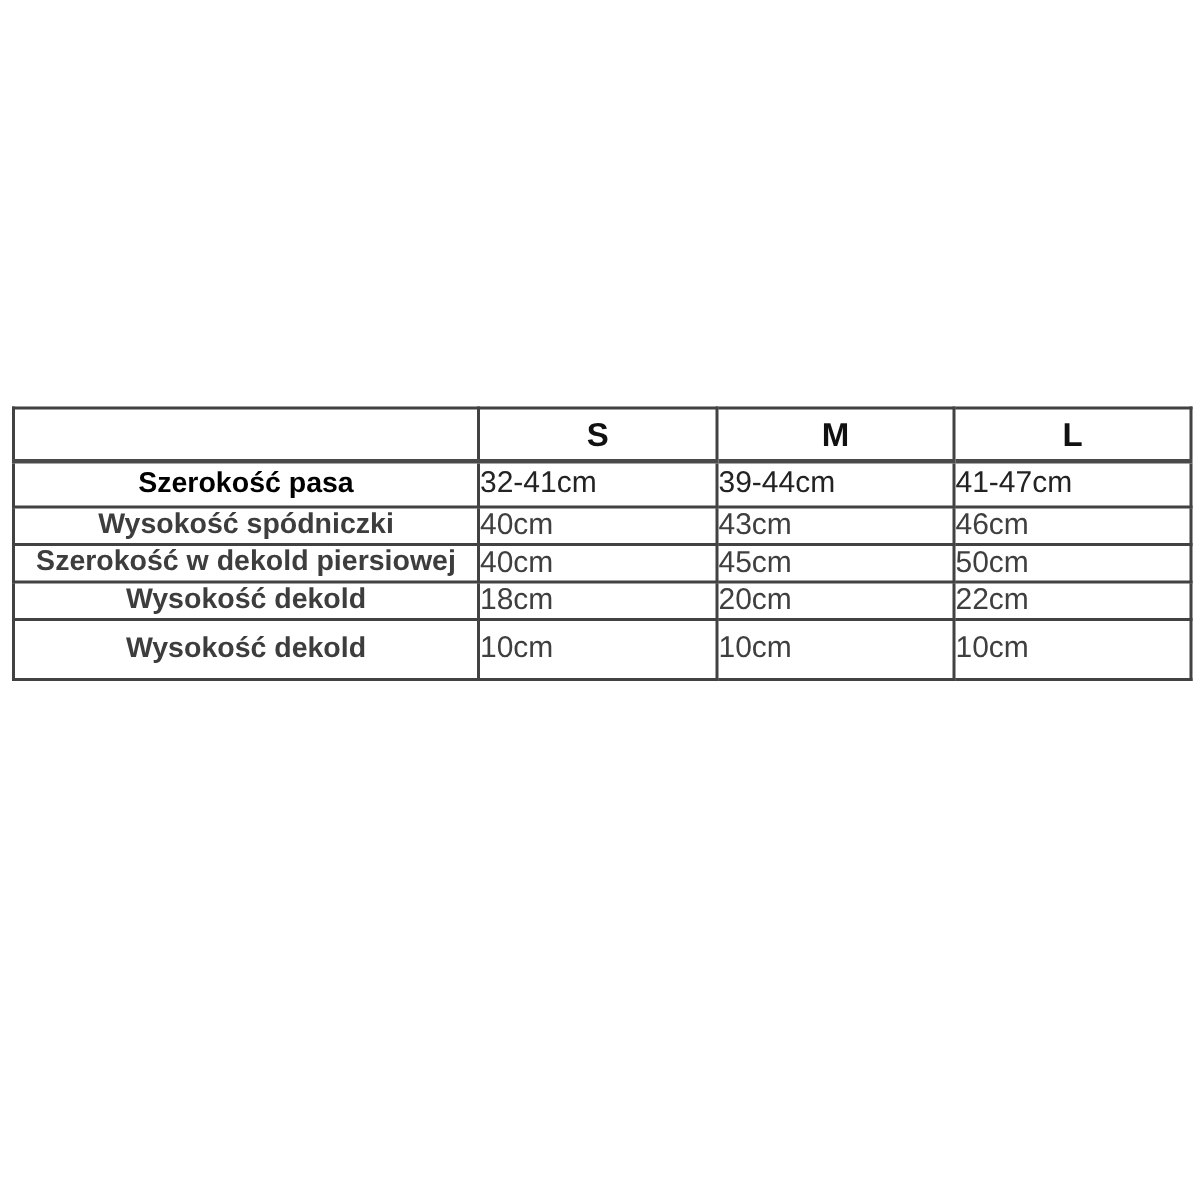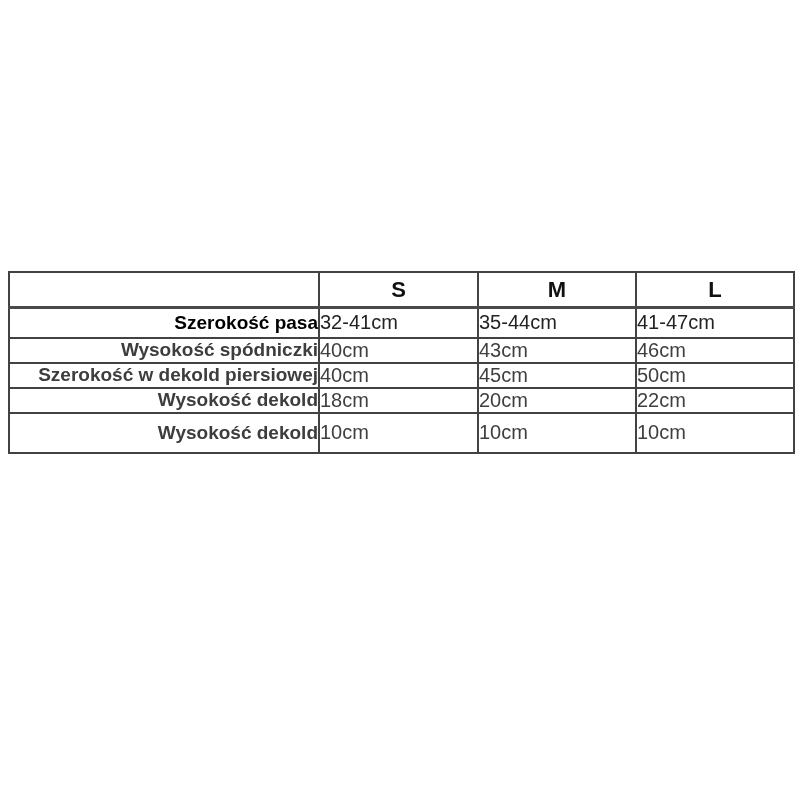--- a/index.html
+++ b/index.html
@@ -46,21 +46,21 @@
     font-weight: bold;
     color: #111111;
     text-align: center;
     border-bottom: 3px solid #4a4a4a;
   }
   table.size-chart tbody tr { height: 19px; }
   table.size-chart tbody tr:first-child { height: 30px; }
   table.size-chart tbody tr:last-child { height: 40px; }
 
   td.row-label {
-    text-align: right;
+    text-align: center;
     padding-left: 6px;
     font-weight: bold;
     font-size: 19px;
     color: #3d3d3d;
   }
   td.row-value {
     font-size: 20px;
     color: #3f3f3f;
   }
   tr.emphasis td.row-label { color: #000000; }
@@ -83,21 +83,21 @@
             <th></th>
             <th>S</th>
             <th>M</th>
             <th>L</th>
           </tr>
       </thead>
       <tbody>
           <tr class="emphasis">
             <td class="row-label">Szerokość pasa</td>
             <td class="row-value">32-41cm</td>
-            <td class="row-value">35-44cm</td>
+            <td class="row-value">39-44cm</td>
             <td class="row-value">41-47cm</td>
           </tr>
           <tr>
             <td class="row-label">Wysokość spódniczki</td>
             <td class="row-value">40cm</td>
             <td class="row-value">43cm</td>
             <td class="row-value">46cm</td>
           </tr>
           <tr>
             <td class="row-label">Szerokość w dekold piersiowej</td>

